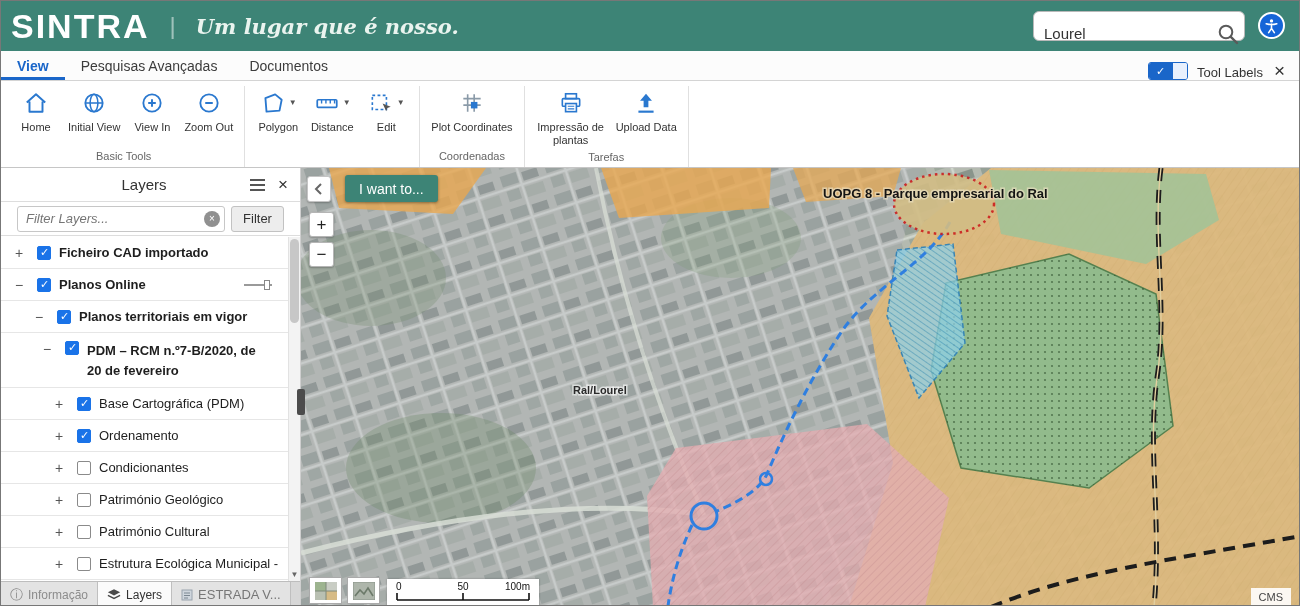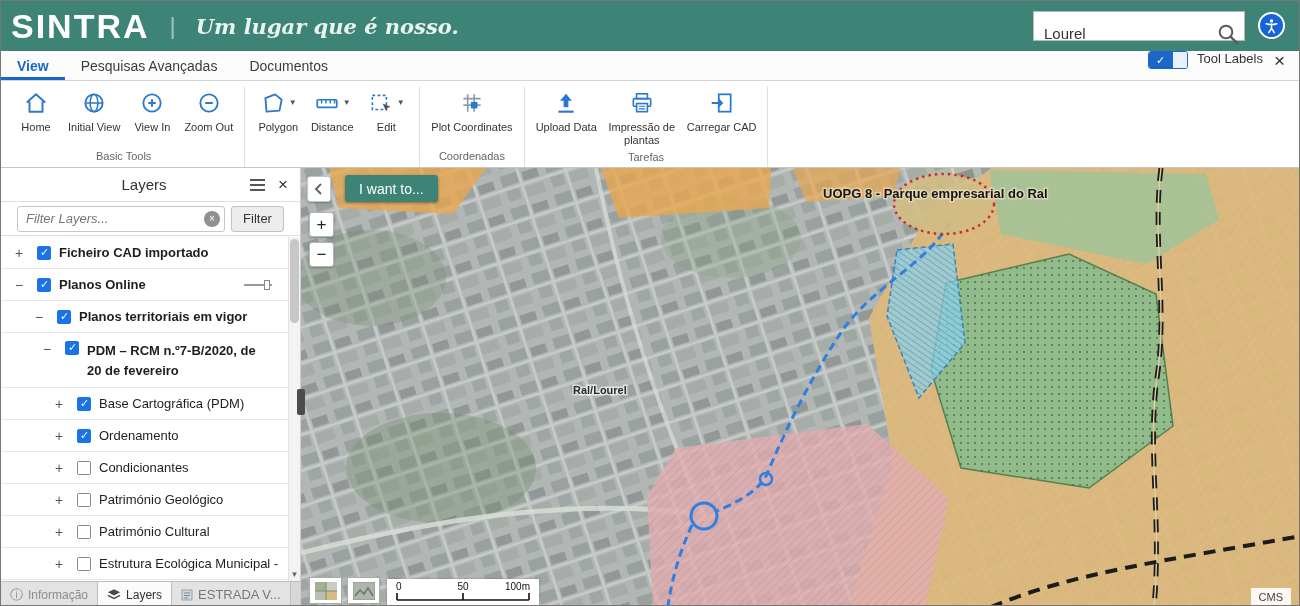--- a/index.html
+++ b/index.html
@@ -4,29 +4,29 @@
 <style>
   *{margin:0;padding:0;box-sizing:border-box}
   body{font-family:"Liberation Sans",sans-serif;background:#888}
   .app{position:relative;width:1300px;height:606px;background:#fff;overflow:hidden;border:1px solid #777}
 
   
   .header{position:absolute;left:0;top:0;width:100%;height:50px;background:#3d8476;display:flex;align-items:center}
   .logo{font-size:34px;font-weight:bold;color:#fff;letter-spacing:2px;margin-left:10px}
   .hdr-div{color:rgba(255,255,255,.5);font-size:24px;margin:0 20px;font-weight:100}
   .tagline{font-family:"DejaVu Serif",serif;font-style:italic;font-weight:bold;color:#eaf4ef;font-size:21px}
-  .search-box{position:absolute;right:54px;top:10px;width:212px;height:30px;background:#fff;border:1px solid #b9b9b9;border-radius:0;display:flex;align-items:center;padding:15px 4px 0 10px}
+  .search-box{position:absolute;right:54px;top:10px;width:212px;height:30px;background:#fff;border:1px solid #b9b9b9;border-radius:6px;display:flex;align-items:center;padding:15px 4px 0 10px}
   .search-box input{border:none;outline:none;flex:1;font-size:15px;color:#333;background:transparent;min-width:0}
   .a11y-btn{position:absolute;right:14px;top:11px;width:27px;height:27px;border-radius:50%;background:#1565d8;border:2px solid #fff;display:flex;align-items:center;justify-content:center;cursor:pointer}
 
   
   .tabbar{position:absolute;left:0;top:50px;width:100%;height:30px;background:#fcfcfc;border-bottom:1px solid #d4d4d4;display:flex;align-items:stretch}
   .tab{display:flex;align-items:center;padding:0 16px;font-size:14px;color:#3c3c3c;cursor:pointer}
   .tab.active{color:#1a66c9;font-weight:bold;box-shadow:inset 0 -3px 0 #1a66c9}
-  .tabbar-right{margin-left:auto;display:flex;align-items:flex-start;gap:9px;padding-right:12px}
+  .tabbar-right{margin-left:auto;display:flex;align-items:flex-end;gap:9px;padding-right:12px}
   .switch{width:40px;height:18px;border:1px solid #1a66c9;border-radius:3px;display:flex;overflow:hidden;cursor:pointer;background:#fff}
   .switch .on-half{flex:1;background:#1a66c9;color:#fff;font-size:11px;display:flex;align-items:center;justify-content:center}
   .switch .on-half::after{content:"✓"}
   .switch .knob{width:15px;background:#e8f0fd;border-left:1px solid #1a66c9}
   .tl-label{font-size:13px;color:#333}
   .x-btn{font-size:19px;color:#333;cursor:pointer;line-height:1;padding:0 2px}
 
   
   .ribbon{position:absolute;left:0;top:80px;width:100%;height:87px;background:#fff;border-bottom:1px solid #c6c6c6;display:flex;padding:5px 2px 0 2px}
   .rgroup{display:flex;flex-direction:column;border-right:1px solid #e0e0e0;padding:0 6px}
@@ -229,54 +229,43 @@
               </span>
             </span>
           <span class="tlabel">Plot Coordinates</span>
         </div>
       </div>
       <div class="rgroup-label">Coordenadas</div>
     </div>
 
     <div class="rgroup">
       <div class="rtools">
-        <div class="tool">
-          <span class="irow">
-              <span class="ticon">
-                <svg width="26" height="26" viewBox="0 0 24 24">
-                  <path d="M12 3.5l5.5 6.5h-3.3v6h-4.4v-6H6.5z" fill="#2a78cf"></path>
-                  <path d="M5 20h14" stroke="#2a78cf" stroke-width="2"></path>
-                </svg>
-              </span>
-            </span>
-          <span class="tlabel">Upload Data</span>
-        </div>
         <div class="tool" style="max-width:80px">
           <span class="irow">
               <span class="ticon">
                 <svg width="26" height="26" viewBox="0 0 24 24">
                   <rect x="7" y="3.5" width="10" height="4.5" fill="none" stroke="#2a78cf" stroke-width="1.5"></rect>
                   <rect x="4" y="8" width="16" height="7" rx="1" fill="none" stroke="#2a78cf" stroke-width="1.5"></rect>
                   <rect x="7" y="12.5" width="10" height="7.5" fill="#fff" stroke="#2a78cf" stroke-width="1.5"></rect>
                   <path d="M9 15h6M9 17.5h6" stroke="#2a78cf" stroke-width="1.1"></path>
                 </svg>
               </span>
             </span>
           <span class="tlabel">Impressão de plantas</span>
         </div>
         <div class="tool">
           <span class="irow">
               <span class="ticon">
                 <svg width="26" height="26" viewBox="0 0 24 24">
-                  <rect x="9" y="4" width="11" height="16" fill="none" stroke="#2a78cf" stroke-width="1.6"></rect>
-                  <path d="M2.5 12h9M9 9l3 3-3 3" fill="none" stroke="#2a78cf" stroke-width="1.7"></path>
-                </svg>
-              </span>
-            </span>
-          <span class="tlabel">Carregar CAD</span>
+                  <path d="M12 3.5l5.5 6.5h-3.3v6h-4.4v-6H6.5z" fill="#2a78cf"></path>
+                  <path d="M5 20h14" stroke="#2a78cf" stroke-width="2"></path>
+                </svg>
+              </span>
+            </span>
+          <span class="tlabel">Upload Data</span>
         </div>
       </div>
       <div class="rgroup-label">Tarefas</div>
     </div>
   </div>
 
   <div class="panel">
     <div class="panel-head">
       <div class="panel-title">Layers</div>
       <span class="hicon">

